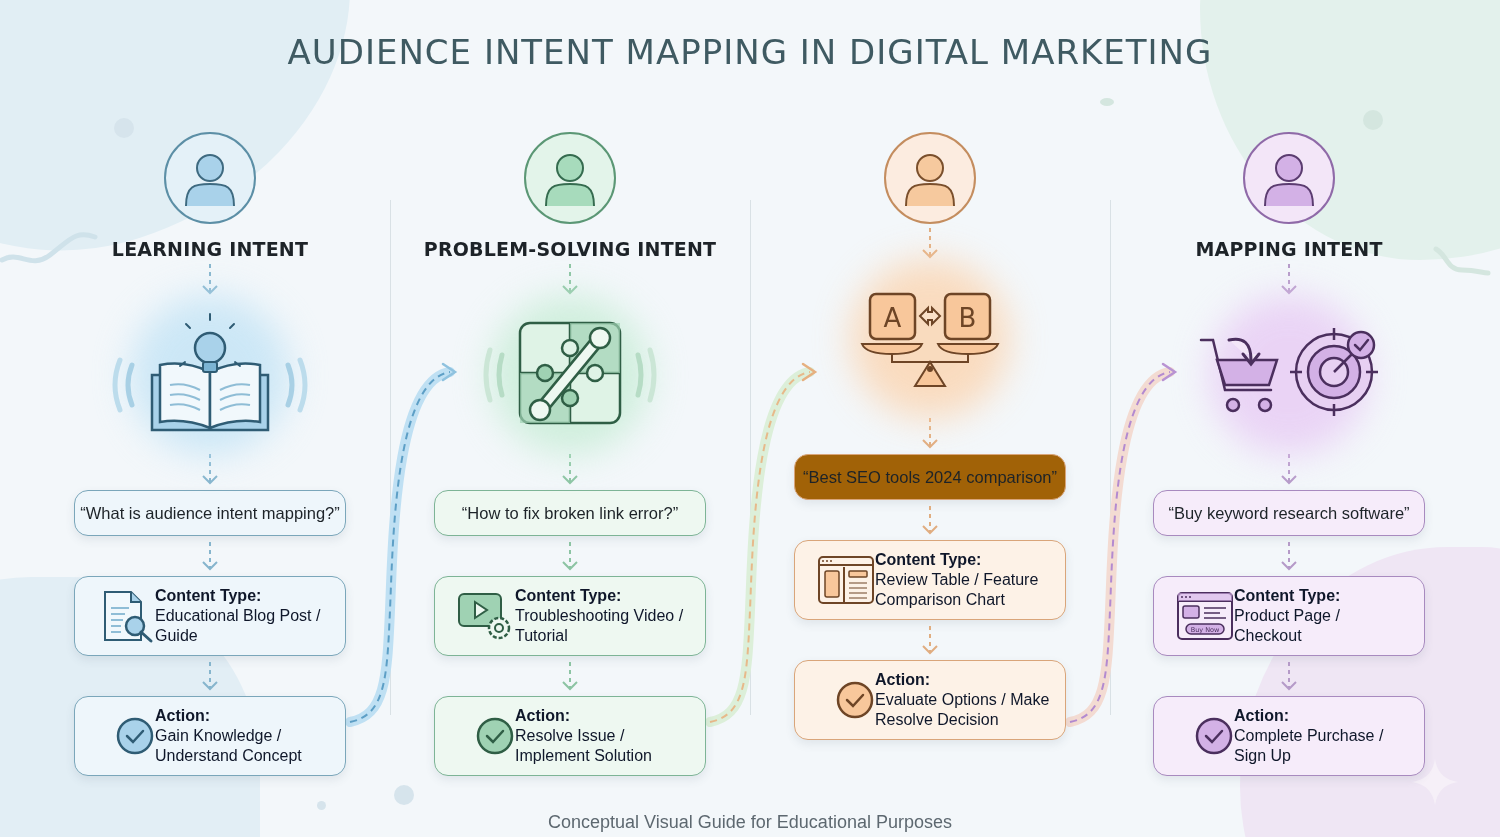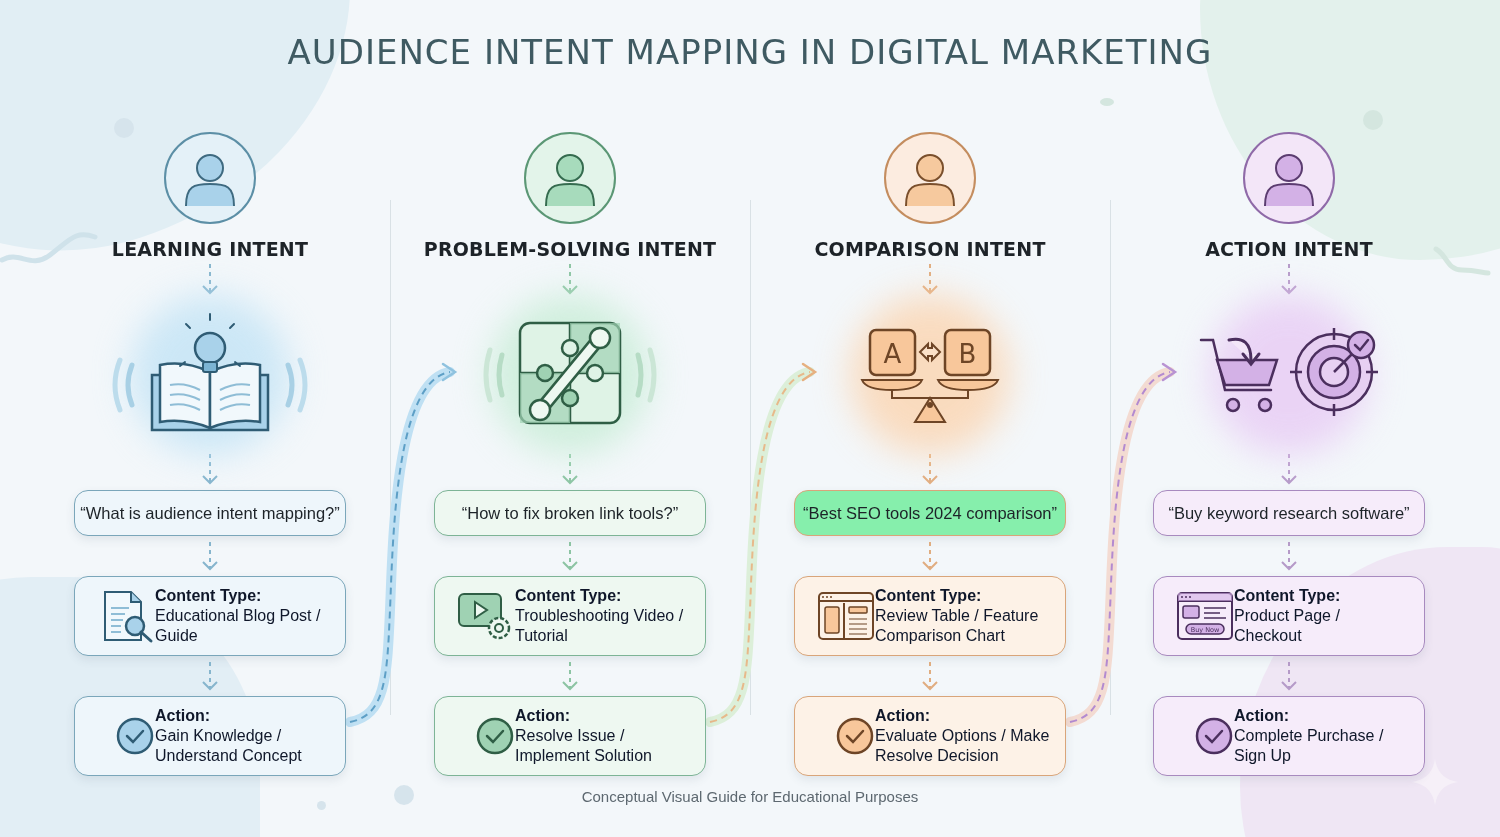--- a/index.html
+++ b/index.html
@@ -35,21 +35,21 @@
   .illus svg { position: relative; z-index: 1; }
 
   .query { width: 272px; height: 46px; border-radius: 14px; border: 1.5px solid; display: flex; align-items: center; justify-content: center; font-size: 16.5px; color: #1d2328; box-shadow: 0 4px 10px rgba(60,80,100,0.10); }
   .card { width: 272px; height: 80px; border-radius: 14px; border: 1.5px solid; display: flex; align-items: center; box-shadow: 0 4px 10px rgba(60,80,100,0.10); }
   .card .icon { width: 80px; display: flex; justify-content: flex-end; flex-shrink: 0; }
   .card .txt { font-size: 16px; line-height: 20px; color: #0f172a; }
   .card .lbl { font-weight: bold; }
   .arrow-sm { width: 20px; height: 40px; display: flex; justify-content: center; }
 
   .connector { position: absolute; z-index: 1; }
-  .footer { position: absolute; left: 0; right: 0; top: 788px; text-align: center; font-size: 15px; color: #5d6870; z-index: 2; }
+  .footer { position: absolute; left: 0; right: 0; top: 812px; text-align: center; font-size: 18px; color: #5d6870; z-index: 2; }
 </style>
 </head>
 <body>
 
 <div class="bg-blob blob-tl"></div>
 <div class="bg-blob blob-tr"></div>
 <div class="bg-blob blob-bl"></div>
 <div class="bg-blob blob-br"></div>
 <div class="dot" style="left:114px;top:118px;width:20px;height:20px;"></div>
 <div class="dot" style="left:1363px;top:110px;width:20px;height:20px;background:#d4e6df;"></div>
@@ -202,21 +202,21 @@
       <circle cx="130" cy="28" r="10" fill="#eef8f1" stroke="#2f5e45" stroke-width="2.5"></circle>
       <circle cx="70" cy="100" r="10" fill="#eef8f1" stroke="#2f5e45" stroke-width="2.5"></circle>
     </svg>
   </div>
   <div class="arrow-down">
       <svg width="20" height="40">
         <path d="M10 4 V32" stroke="#8cc4a3" stroke-width="2" stroke-dasharray="4 4"></path>
         <path d="M3 26 L10 33 L17 26" stroke="#8cc4a3" stroke-width="2" fill="none"></path>
       </svg>
     </div>
-  <div class="query" style="background:#eef8f1;border-color:#7db496;">“How to fix broken link tools?”</div>
+  <div class="query" style="background:#eef8f1;border-color:#7db496;">“How to fix broken link error?”</div>
   <div class="arrow-sm">
       <svg width="20" height="40">
         <path d="M10 6 V32" stroke="#8cc4a3" stroke-width="2" stroke-dasharray="4 4"></path>
         <path d="M3 26 L10 33 L17 26" stroke="#8cc4a3" stroke-width="2" fill="none"></path>
       </svg>
     </div>
   <div class="card" style="background:#eef8f1;border-color:#7db496;">
     <div class="icon">
         <svg width="60" height="56" viewBox="0 0 60 56">
           <rect x="4" y="6" width="42" height="32" rx="5" fill="#9fd2b3" stroke="#2f5e45" stroke-width="2"></rect>
@@ -252,21 +252,20 @@
   </div>
 </div>
 
 <div class="col" style="left:794px;">
   <div class="avatar" style="background:#fcece0;border:2px solid #c48d5f;">
     <svg width="60" height="60" viewBox="0 0 60 60">
         <circle cx="30" cy="20" r="13" fill="#f6c99e" stroke="#7a4f2c" stroke-width="2"></circle>
         <path d="M6 58 C 6 38, 14 36, 30 36 S 54 38, 54 58" fill="#f6c99e" stroke="#7a4f2c" stroke-width="2"></path>
       </svg>
   </div>
-  <div class="heading">COMPARISON INTENT</div>
   <div class="arrow-down">
       <svg width="20" height="40">
         <path d="M10 4 V32" stroke="#e0ad80" stroke-width="2" stroke-dasharray="4 4"></path>
         <path d="M3 26 L10 33 L17 26" stroke="#e0ad80" stroke-width="2" fill="none"></path>
       </svg>
     </div>
   <div class="illus">
     <div class="glow" style="background:#fcd2ab;"></div>
     <svg width="200" height="130" viewBox="0 0 200 130">
       <rect x="40" y="20" width="45" height="45" rx="6" fill="#f8c79b" stroke="#6e4526" stroke-width="2.5"></rect>
@@ -280,21 +279,21 @@
       <path d="M100 88 L85 112 H115Z" fill="#f8c79b" stroke="#6e4526" stroke-width="2"></path>
       <circle cx="100" cy="95" r="3" fill="#6e4526"></circle>
     </svg>
   </div>
   <div class="arrow-down">
       <svg width="20" height="40">
         <path d="M10 4 V32" stroke="#e0ad80" stroke-width="2" stroke-dasharray="4 4"></path>
         <path d="M3 26 L10 33 L17 26" stroke="#e0ad80" stroke-width="2" fill="none"></path>
       </svg>
     </div>
-  <div class="query" style="background:#86efac;border-color:#d9a57a;">“Best SEO tools 2024 comparison”</div>
+  <div class="query" style="background:#a16207;border-color:#d9a57a;">“Best SEO tools 2024 comparison”</div>
   <div class="arrow-sm">
       <svg width="20" height="40">
         <path d="M10 6 V32" stroke="#e0ad80" stroke-width="2" stroke-dasharray="4 4"></path>
         <path d="M3 26 L10 33 L17 26" stroke="#e0ad80" stroke-width="2" fill="none"></path>
       </svg>
     </div>
   <div class="card" style="background:#fdf2e7;border-color:#d9a57a;">
     <div class="icon">
         <svg width="58" height="54" viewBox="0 0 58 54">
           <rect x="2" y="4" width="54" height="46" rx="4" fill="#fdf2e7" stroke="#6e4526" stroke-width="2"></rect>
@@ -335,21 +334,21 @@
   </div>
 </div>
 
 <div class="col" style="left:1153px;">
   <div class="avatar" style="background:#f3e6f8;border:2px solid #8f6aa8;">
     <svg width="60" height="60" viewBox="0 0 60 60">
         <circle cx="30" cy="20" r="13" fill="#d3b1e6" stroke="#5b3c70" stroke-width="2"></circle>
         <path d="M6 58 C 6 38, 14 36, 30 36 S 54 38, 54 58" fill="#d3b1e6" stroke="#5b3c70" stroke-width="2"></path>
       </svg>
   </div>
-  <div class="heading">ACTION INTENT</div>
+  <div class="heading">MAPPING INTENT</div>
   <div class="arrow-down">
       <svg width="20" height="40">
         <path d="M10 4 V32" stroke="#b59ac8" stroke-width="2" stroke-dasharray="4 4"></path>
         <path d="M3 26 L10 33 L17 26" stroke="#b59ac8" stroke-width="2" fill="none"></path>
       </svg>
     </div>
   <div class="illus">
     <div class="glow" style="background:#e7c8f4;"></div>
     <svg width="200" height="130" viewBox="0 0 200 130">
       <path d="M12 30 H24 L36 80 H82" stroke="#4b2f5e" stroke-width="2.5" fill="none" stroke-linecap="round"></path>

